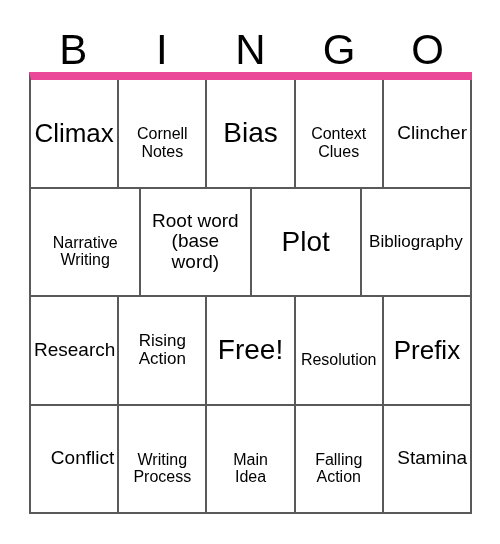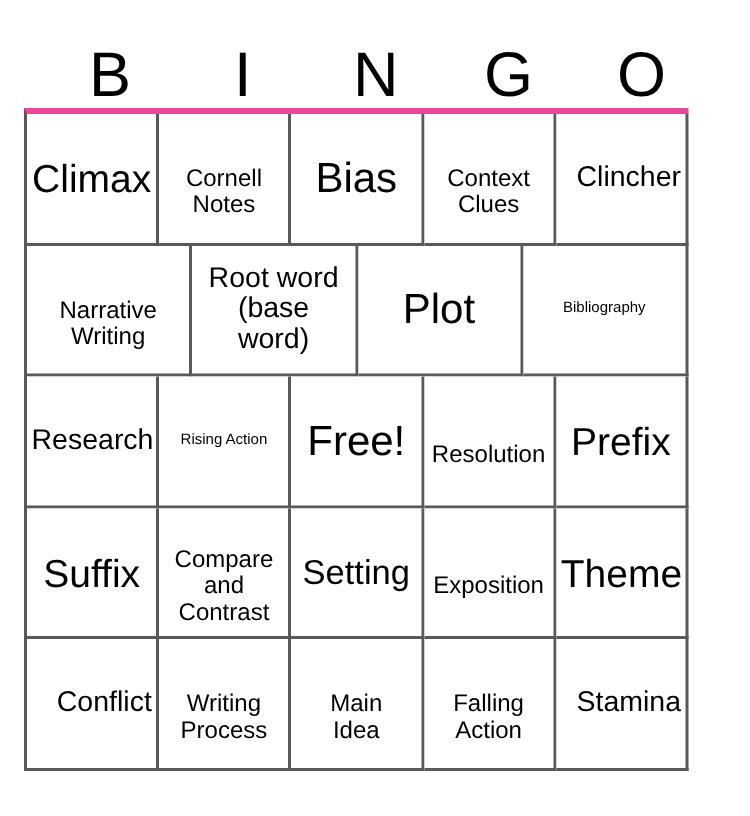--- a/index.html
+++ b/index.html
@@ -39,26 +39,26 @@
     line-height: 44px;
     font-weight: 400;
     letter-spacing: 0px;
     color: #000000;
     user-select: none;
   }
 
   
   .bingo-grid {
     position: absolute;
-    left: 16px;
+    left: 29px;
     top: 72px;
     width: 443px;
     height: 442px;
     box-sizing: border-box;
-    border-top: 4px solid #ec4899;
+    border-top: 8px solid #ec4899;
     border-left: 2px solid #595959;
     display: flex;
     flex-direction: column;
   }
   .bingo-row {
     flex: 1 1 0;
     display: flex;
     min-height: 0;
   }
   .bingo-cell {
@@ -82,21 +82,21 @@
     white-space: pre-line;
   }
 
   
   .fs-xxl .cell-text { font-size: 28px; }
   .fs-xl  .cell-text { font-size: 26px; }
   .fs-lg  .cell-text { font-size: 23px; }
   .fs-md  .cell-text { font-size: 19px; text-align: right; }
   .fs-sm  .cell-text { font-size: 16px; margin-top: 19px; }
   .fs-xs  .cell-text { font-size: 19px; }
-  .fs-xxs .cell-text { font-size: 10px; }
+  .fs-xxs .cell-text { font-size: 17px; }
 </style>
 </head>
 <body>
 
 <div class="card">
 
   <div class="bingo-header">
     <div class="letter">B</div>
     <div class="letter">I</div>
     <div class="letter">N</div>
@@ -155,39 +155,20 @@
           <span class="cell-text">Free!</span>
         </div>
       <div class="bingo-cell fs-sm">
           <span class="cell-text">Resolution</span>
         </div>
       <div class="bingo-cell fs-xl">
           <span class="cell-text">Prefix</span>
         </div>
     </div>
 
-    <div class="bingo-row">
-      <div class="bingo-cell fs-xl">
-          <span class="cell-text">Suffix</span>
-        </div>
-      <div class="bingo-cell fs-sm">
-          <span class="cell-text">Compare
-and
-Contrast</span>
-        </div>
-      <div class="bingo-cell fs-lg">
-          <span class="cell-text">Setting</span>
-        </div>
-      <div class="bingo-cell fs-sm">
-          <span class="cell-text">Exposition</span>
-        </div>
-      <div class="bingo-cell fs-xl">
-          <span class="cell-text">Theme</span>
-        </div>
-    </div>
 
     <div class="bingo-row">
       <div class="bingo-cell fs-md">
           <span class="cell-text">Conflict</span>
         </div>
       <div class="bingo-cell fs-sm">
           <span class="cell-text">Writing
 Process</span>
         </div>
       <div class="bingo-cell fs-sm">

